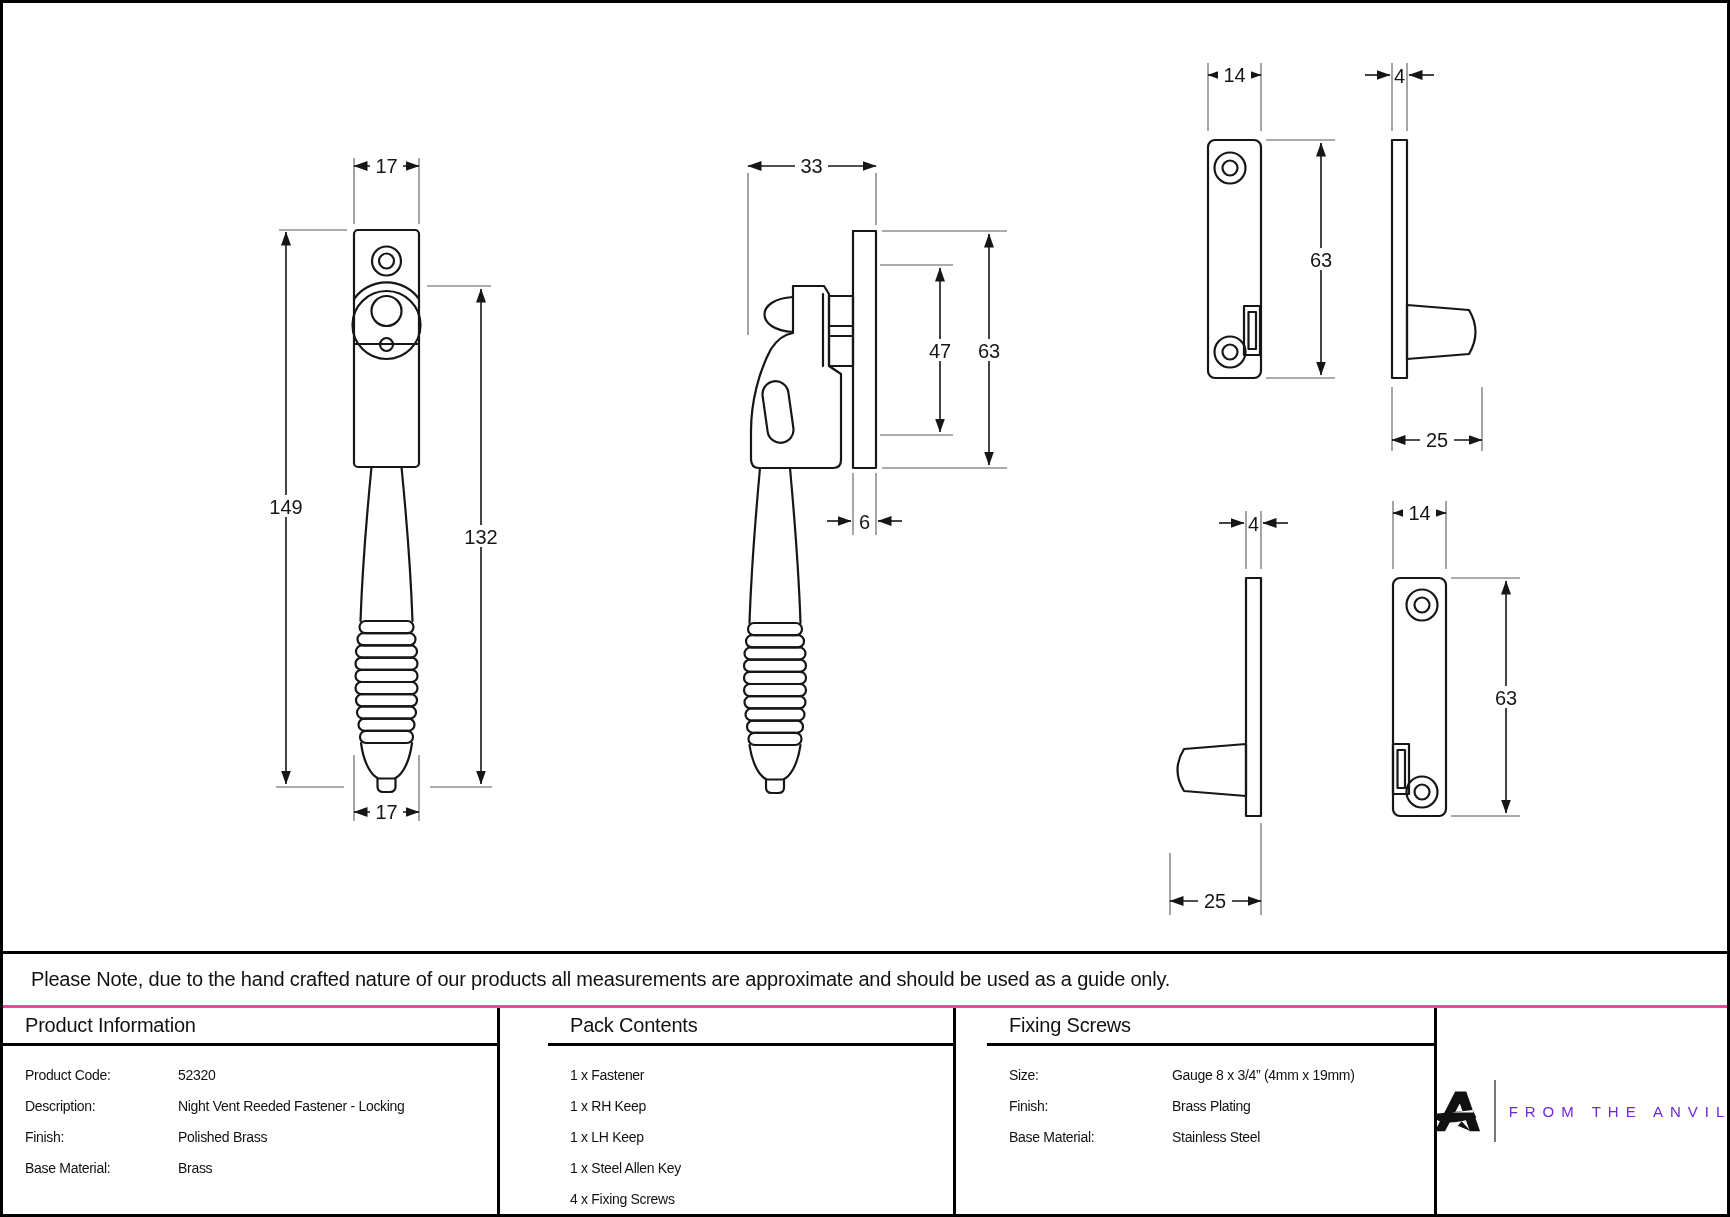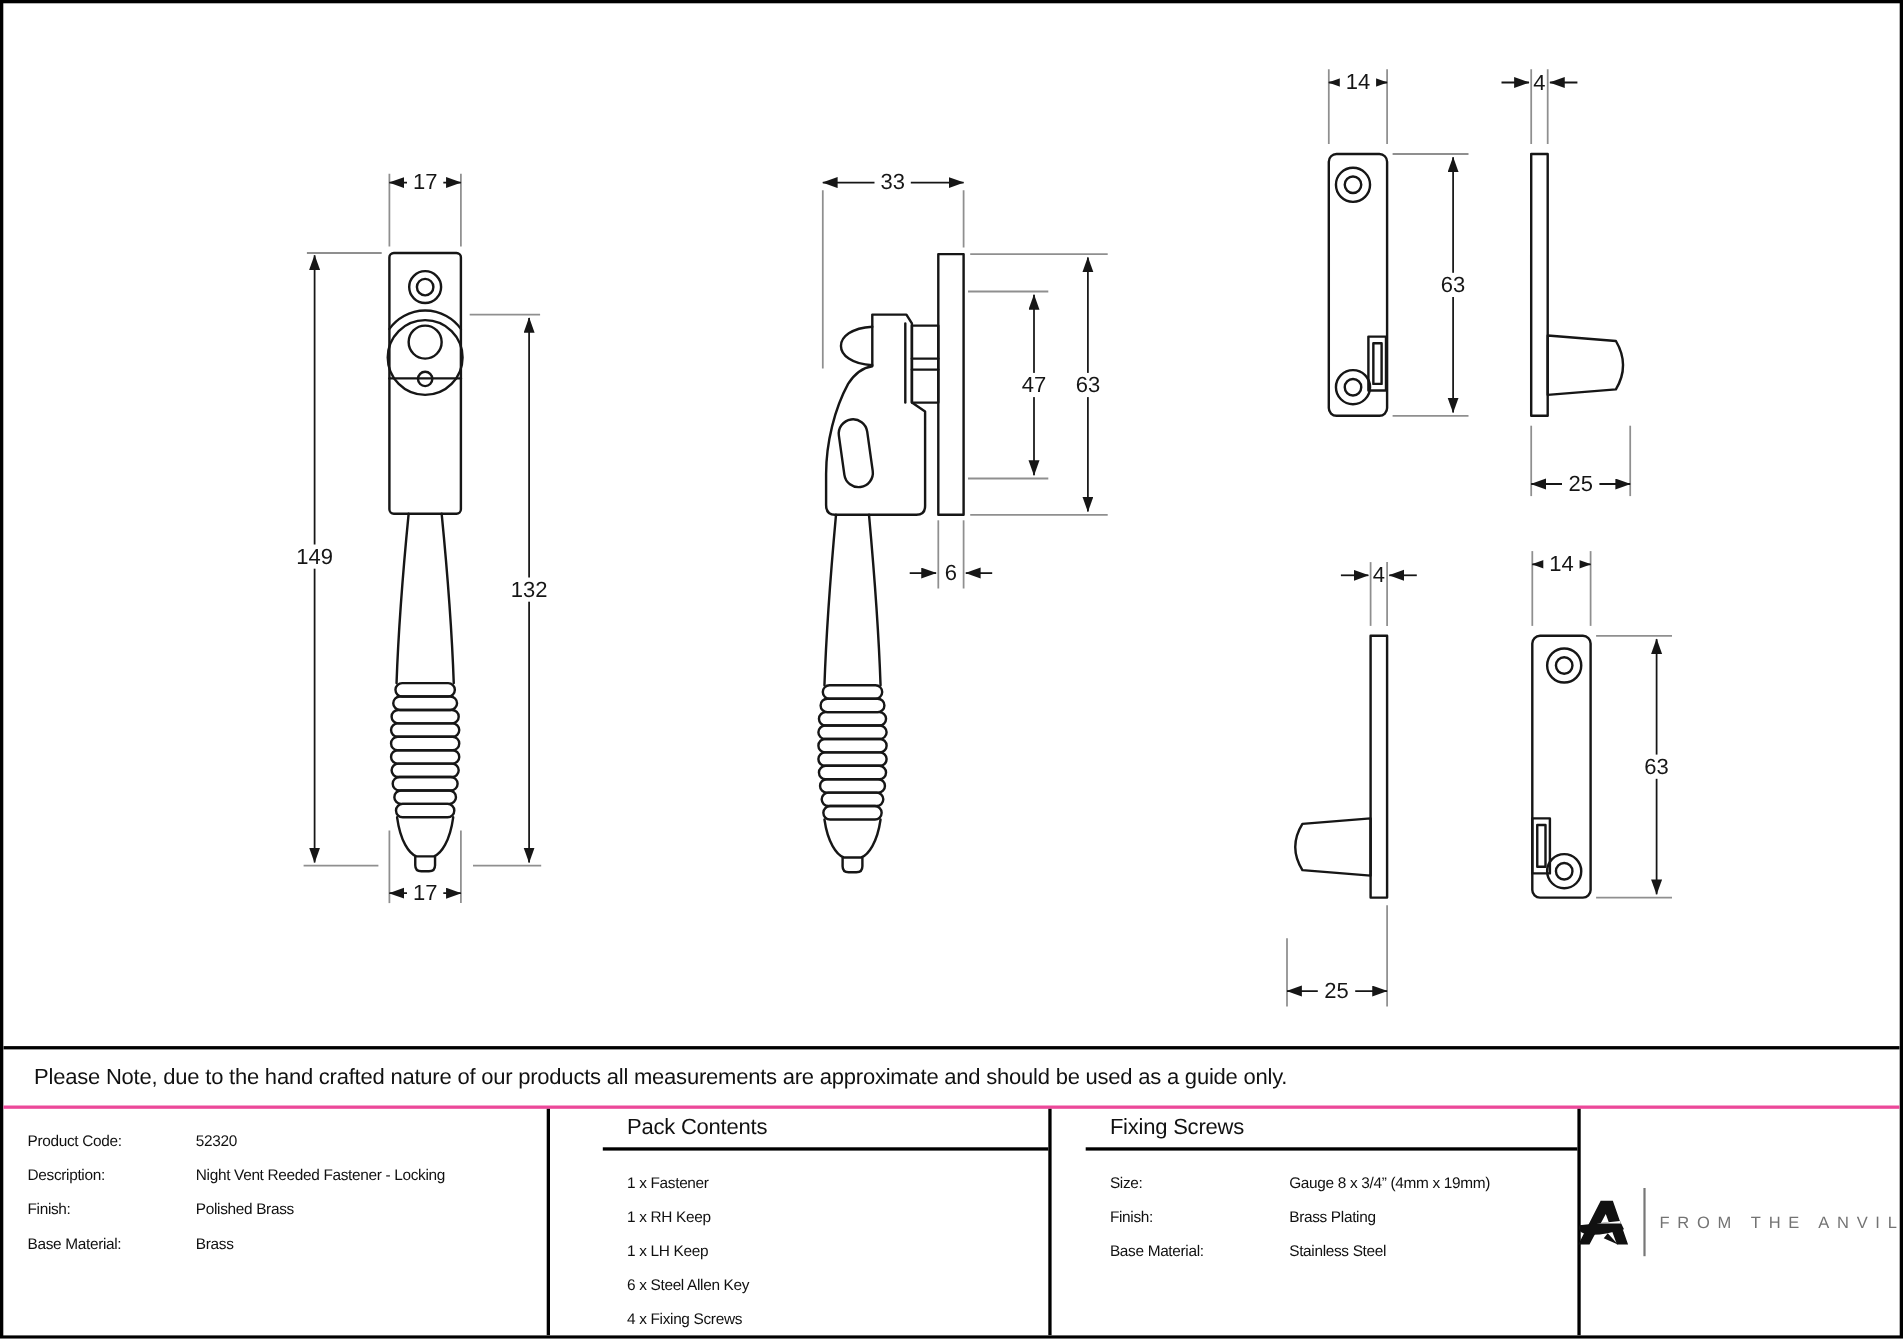--- a/index.html
+++ b/index.html
@@ -38,21 +38,21 @@
     padding-left:22px;
     font-size:20px;letter-spacing:-0.2px;
   }
   .col-body{padding:13px 0 0 22px;font-size:14px;letter-spacing:-0.3px;}
   .kv-row{display:flex;height:31px;align-items:center;white-space:nowrap;}
   .kv-label{width:153px;flex:none;}
   .col-3 .kv-label{width:163px;}
   .pc-item{height:31px;display:flex;align-items:center;white-space:nowrap;}
   .brand{display:flex;align-items:center;gap:13px;}
   .brand-sep{width:2px;height:62px;background:#777;}
-  .brand-text{font-size:15px;letter-spacing:7px;color:#737373;white-space:nowrap;}
+  .brand-text{font-size:15px;letter-spacing:7px;color:#6d28d9;white-space:nowrap;}
   svg text.dim{font-family:"Liberation Sans",sans-serif;font-size:20px;fill:#161616;}
 </style>
 </head>
 <body>
 
 <div class="page">
 
   <svg class="drawing-svg" width="1724" height="948" viewBox="0 0 1724 948">
     <defs>
       <marker id="arr" markerWidth="15" markerHeight="11" refX="13.5" refY="5" orient="auto-start-reverse" markerUnits="userSpaceOnUse">
@@ -252,20 +252,21 @@
     </g>
   </svg>
 
   <div class="note-row">
     <span>Please Note, due to the hand crafted nature of our products all measurements are approximate and should be used as a guide only.</span>
   </div>
 
   <div class="spec-table">
 
     <div class="col col-1">
+      <div class="col-header">Product Information</div>
       <div class="col-body">
         <div class="kv-row">
           <span class="kv-label">Product Code:</span>
           <span class="kv-value">52320</span>
         </div>
         <div class="kv-row">
           <span class="kv-label">Description:</span>
           <span class="kv-value">Night Vent Reeded Fastener - Locking</span>
         </div>
         <div class="kv-row">
@@ -278,21 +279,21 @@
         </div>
       </div>
     </div>
 
     <div class="col col-2">
       <div class="col-header">Pack Contents</div>
       <div class="col-body">
         <div class="pc-item">1 x Fastener</div>
         <div class="pc-item">1 x RH Keep</div>
         <div class="pc-item">1 x LH Keep</div>
-        <div class="pc-item">6 x Steel Allen Key</div>
+        <div class="pc-item">1 x Steel Allen Key</div>
         <div class="pc-item">4 x Fixing Screws</div>
       </div>
     </div>
 
     <div class="col col-3">
       <div class="col-header">Fixing Screws</div>
       <div class="col-body">
         <div class="kv-row">
           <span class="kv-label">Size:</span>
           <span class="kv-value">Gauge 8 x 3/4” (4mm x 19mm)</span>

